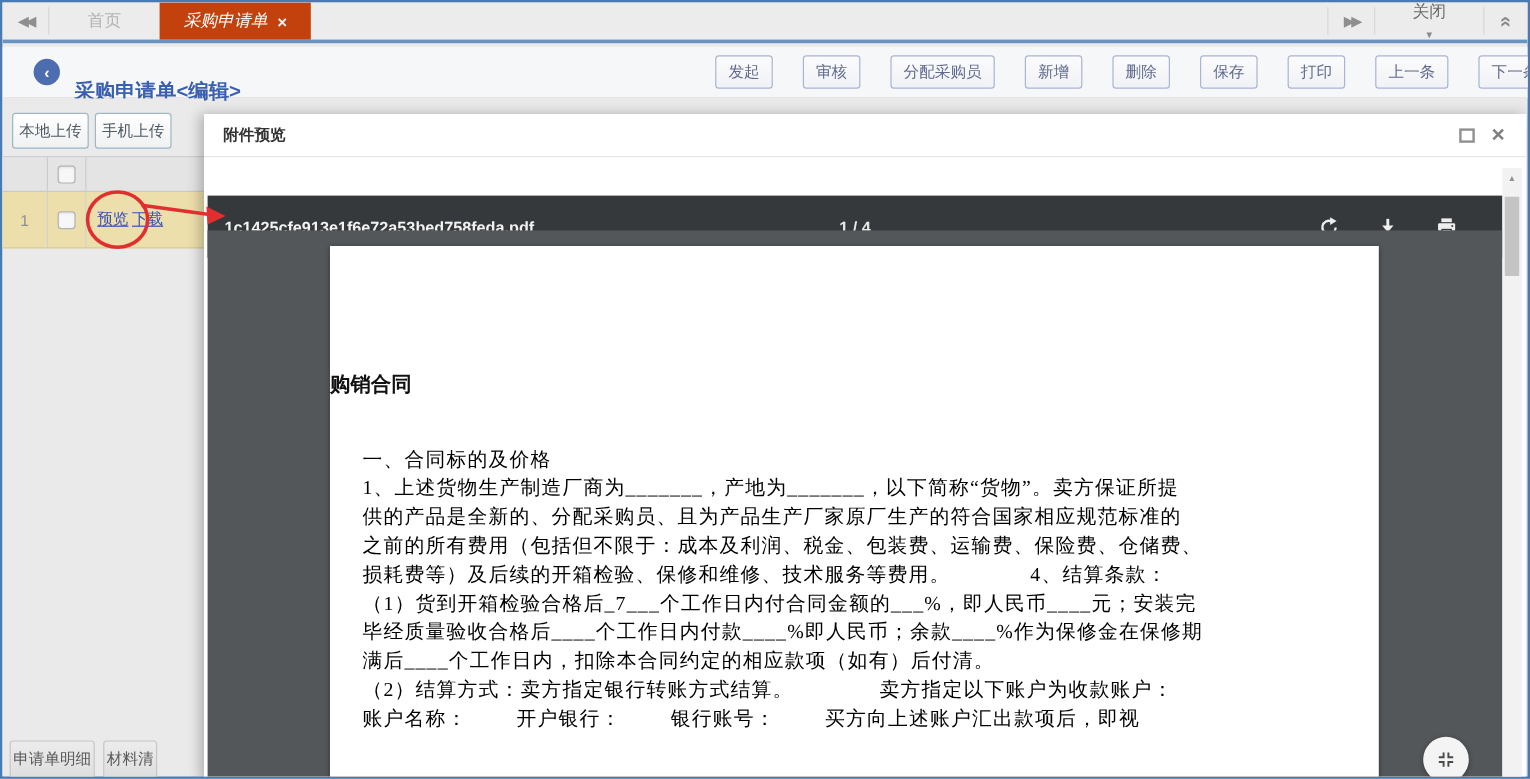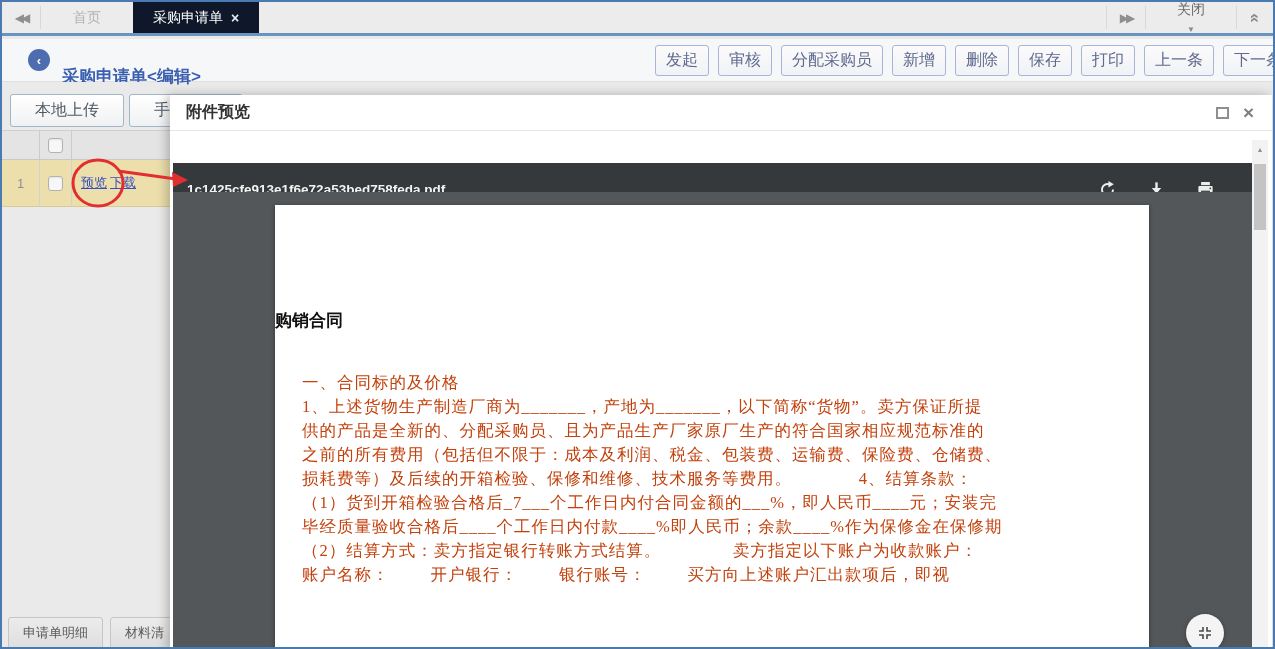--- a/index.html
+++ b/index.html
@@ -10,88 +10,88 @@
 
   
   .tabbar { position:absolute; left:0; top:0; right:0; height:34px; background:#ececec;
             border-bottom:3px solid #6a94c0; display:flex; align-items:stretch; }
   .tb-iconbtn { width:38px; display:flex; align-items:center; justify-content:center;
                 color:#8f8f8f; font-size:12px; letter-spacing:-3px; cursor:pointer; }
   .tb-divider { width:1px; background:#d8d8d8; margin:4px 0; }
   .tab { display:flex; align-items:center; justify-content:center; padding:0 18px;
          font-size:14px; cursor:pointer; }
   .tab.inactive { color:#b3b3b3; width:92px; }
-  .tab.active { background:#0f172a; color:#fff; width:126px; gap:8px; }
+  .tab.active { background:#c2410c; color:#fff; width:126px; gap:8px;font-style:italic; }
   .tab.active .tab-close { color:#e8eef5; font-size:14px; font-weight:bold; }
   .tb-fill { flex:1; }
   .tb-close-menu { display:flex; align-items:center; justify-content:center; gap:6px;
                    width:90px; color:#6b6b6b; font-size:14px; cursor:pointer;flex-direction:column; }
   .tb-caret { font-size:8px; color:#8a8a8a; }
   .tb-collapse { width:36px; display:flex; align-items:center; justify-content:center; cursor:pointer; }
   .tb-collapse span { display:inline-block; transform:rotate(90deg); color:#8a8a8a;
                       font-size:17px; font-weight:bold; }
 
   
   .titlebar { position:absolute; left:0; top:37px; right:0; height:43px; background:#f6f7f8;
               border-bottom:1px solid #e0e0e0; display:flex; align-items:center; padding-left:26px; }
   .back-circle { width:22px; height:22px; border-radius:50%; background:#4e6cb0; color:#fff;
                  display:flex; align-items:center; justify-content:center; font-size:13px;
                  font-weight:bold; cursor:pointer; flex:0 0 auto; }
   .page-title { margin-left:12px; color:#3a5fb0; font-size:17px; font-weight:bold; white-space:nowrap;margin-top:32px; }
   .main-toolbar { margin-left:auto; margin-right:-20px; display:flex; gap:9px; }
   .btn { background:linear-gradient(#fbfbfc,#f1f2f6); border:1px solid #aab4d4; border-radius:3px;
-         color:#5f6a8e; font-size:16px; padding:4px 10px; white-space:nowrap; cursor:pointer; }
+         color:#5f6a8e; font-size:13px; padding:4px 10px; white-space:nowrap; cursor:pointer;margin-left:16px; }
 
   
   .sidebar { position:absolute; left:0; top:80px; width:168px; bottom:0; background:#eaeaea; }
   .upload-row { position:absolute; left:8px; top:12px; display:flex; gap:5px; }
   .upload-btn { background:linear-gradient(#ffffff,#f0f1f2); border:1px solid #a0b7c8; border-radius:3px;
-                color:#4e5a66; font-size:16px; padding:5px 24px; white-space:nowrap; cursor:pointer; }
+                color:#4e5a66; font-size:13px; padding:5px 5px; white-space:nowrap; cursor:pointer; }
   .att-table { position:absolute; left:0; top:48px; width:168px; }
   .att-header { height:30px; background:#e4e4e4; border-top:1px solid #cfcfcf; border-bottom:1px solid #c9c9c9;
                 display:flex; align-items:center; }
   .att-row { height:47px; background:#eddfac; border-bottom:1px solid #d9cb95; display:flex; align-items:center; }
   .col-num { width:37px; text-align:center; color:#8f8f8f; font-size:13px; }
   .col-chk { width:33px; display:flex; justify-content:center; border-left:1px solid #d2d2d2;
              border-right:1px solid #d2d2d2; align-self:stretch; align-items:center; }
   .att-header .col-chk { border-color:#cccccc; }
   .checkbox { width:15px; height:15px; border:1px solid #b2b2b2; border-radius:3px;
               background:#f7f7f7; box-shadow:inset 0 1px 2px rgba(0,0,0,.08); cursor:pointer; }
   .col-actions { flex:1; padding-left:9px; display:flex; gap:3px; }
   .link { color:#3850bb; font-size:13px; text-decoration:underline; cursor:pointer; white-space:nowrap; }
   .bottom-tabs { position:absolute; left:6px; top:535px; display:flex; gap:7px; }
   .bottom-tab { background:linear-gradient(#ececec,#dedede); border:1px solid #c6c6c6; border-radius:3px;
-                color:#5a5a5a; font-size:13px; padding:6px 14px; white-space:nowrap; cursor:pointer; }
+                color:#5a5a5a; font-size:13px; padding:6px 2px; white-space:nowrap; cursor:pointer; }
 
   
   .modal { position:absolute; left:168px; top:93px; width:1102px; height:556px; background:#fff;
            box-shadow:-3px 0 10px rgba(0,0,0,.25); z-index:5; }
   .modal-header { height:36px; display:flex; align-items:center; padding:0 18px 0 16px;
                   border-bottom:1px solid #e6e6e6; }
-  .modal-title { font-size:16px; font-weight:bold; color:#333; }
+  .modal-title { font-size:13px; font-weight:bold; color:#333; }
   .modal-btns { margin-left:auto; display:flex; align-items:center; gap:14px; }
   .win-max { width:13px; height:12px; border:2px solid #8f8f8f; cursor:pointer; }
   .win-close { color:#7f7f7f; font-size:19px; font-weight:bold; line-height:1; cursor:pointer; }
 
   .viewer { position:absolute; left:3px; top:45px; width:1095px; bottom:-10px; }
   .pdf-toolbar { position:absolute; left:0; top:0; width:1079px; height:52px; background:#35393b;
                  display:flex; align-items:center; padding:0 37px 0 14px;margin-top:23px; }
   .pdf-filename { color:#f2f2f2; font-size:13.5px; font-weight:bold; white-space:nowrap; }
   .pdf-page { position:absolute; left:0; width:1079px; text-align:center; color:#e8e8e8;
               font-size:13.5px; font-weight:bold; pointer-events:none; }
   .pdf-icons { margin-left:auto; display:flex; gap:30px; }
   .pdf-icons svg { display:block; cursor:pointer; }
   .pdf-content { position:absolute; left:0; top:52px; width:1079px; bottom:0; background:#53575a; overflow:hidden; }
 
   .pdf-page-sheet { position:absolute; left:102px; top:13px; width:874px; height:600px; background:#fff;
                     box-shadow:0 1px 4px rgba(0,0,0,.4); }
   .doc-title { position:absolute; top:104px; left:0; width:100%; text-align:left;
                font-family:"Liberation Serif","DejaVu Serif",serif; font-size:17px; font-weight:bold; color:#111; }
   .doc-body { position:absolute; top:166px; left:27px; right:14px; }
-  .doc-line { font-family:"Liberation Serif","DejaVu Serif",serif; font-size:16.5px; color:#c2410c;
+  .doc-line { font-family:"Liberation Serif","DejaVu Serif",serif; font-size:16.5px; color:#000000;
               line-height:24px; letter-spacing:1px; white-space:pre; overflow:hidden; }
 
   .pdf-scrollbar { position:absolute; right:0; top:0; bottom:0; width:16px; background:#f2f2f2; }
   .scroll-up { height:18px; display:flex; align-items:center; justify-content:center;
                color:#909090; font-size:7px; cursor:pointer; }
   .scroll-thumb { position:absolute; left:2px; right:2px; top:24px; height:66px; background:#c4c4c4; cursor:pointer; }
 
   .float-btn { position:absolute; width:38px; height:38px; border-radius:50%; background:#f4f4f4;
                box-shadow:0 1px 4px rgba(0,0,0,.35); display:flex; align-items:center; justify-content:center;
                cursor:pointer; }
@@ -185,20 +185,21 @@
       <div class="modal-title">附件预览</div>
       <div class="modal-btns">
         <div class="win-max"></div>
         <div class="win-close">×</div>
       </div>
     </div>
 
     <div class="viewer">
       <div class="pdf-toolbar">
         <div class="pdf-filename">1c1425cfe913e1f6e72a53bed758feda.pdf</div>
+        <div class="pdf-page">1 / 4</div>
         <div class="pdf-icons">
           <svg width="19" height="19" viewBox="0 0 24 24">
             <path d="M19 12 a7 7 0 1 1 -4.5 -6.5" fill="none" stroke="#ededed" stroke-width="2.4"></path>
             <polygon points="13.2,1.2 20,5.3 13.2,9.4" fill="#ededed"></polygon>
           </svg>
           <svg width="19" height="19" viewBox="0 0 24 24">
             <rect x="10.5" y="3" width="3" height="8" fill="#ededed"></rect>
             <polygon points="6,10 18,10 12,17" fill="#ededed"></polygon>
             <rect x="5" y="19" width="14" height="2.6" fill="#ededed"></rect>
           </svg>
@@ -216,20 +217,21 @@
         <div class="pdf-page-sheet">
           <div class="doc-title">购销合同</div>
           <div class="doc-body">
             <div class="doc-line">一、合同标的及价格</div>
             <div class="doc-line">1、上述货物生产制造厂商为_______，产地为_______，以下简称“货物”。卖方保证所提</div>
             <div class="doc-line">供的产品是全新的、分配采购员、且为产品生产厂家原厂生产的符合国家相应规范标准的</div>
             <div class="doc-line">之前的所有费用（包括但不限于：成本及利润、税金、包装费、运输费、保险费、仓储费、</div>
             <div class="doc-line">损耗费等）及后续的开箱检验、保修和维修、技术服务等费用。             4、结算条款：</div>
             <div class="doc-line">（1）货到开箱检验合格后_7___个工作日内付合同金额的___%，即人民币____元；安装完</div>
             <div class="doc-line">毕经质量验收合格后____个工作日内付款____%即人民币；余款____%作为保修金在保修期</div>
+            <div class="doc-line">满后____个工作日内，扣除本合同约定的相应款项（如有）后付清。</div>
             <div class="doc-line">（2）结算方式：卖方指定银行转账方式结算。              卖方指定以下账户为收款账户：</div>
             <div class="doc-line">账户名称：        开户银行：        银行账号：        买方向上述账户汇出款项后，即视</div>
           </div>
         </div>
 
         <div class="float-btn float-fit">
           <svg width="16" height="16" viewBox="0 0 24 24">
             <path d="M9 3 v6 h-6" fill="none" stroke="#4a4a4a" stroke-width="2.4"></path>
             <path d="M15 3 v6 h6" fill="none" stroke="#4a4a4a" stroke-width="2.4"></path>
             <path d="M9 21 v-6 h-6" fill="none" stroke="#4a4a4a" stroke-width="2.4"></path>

